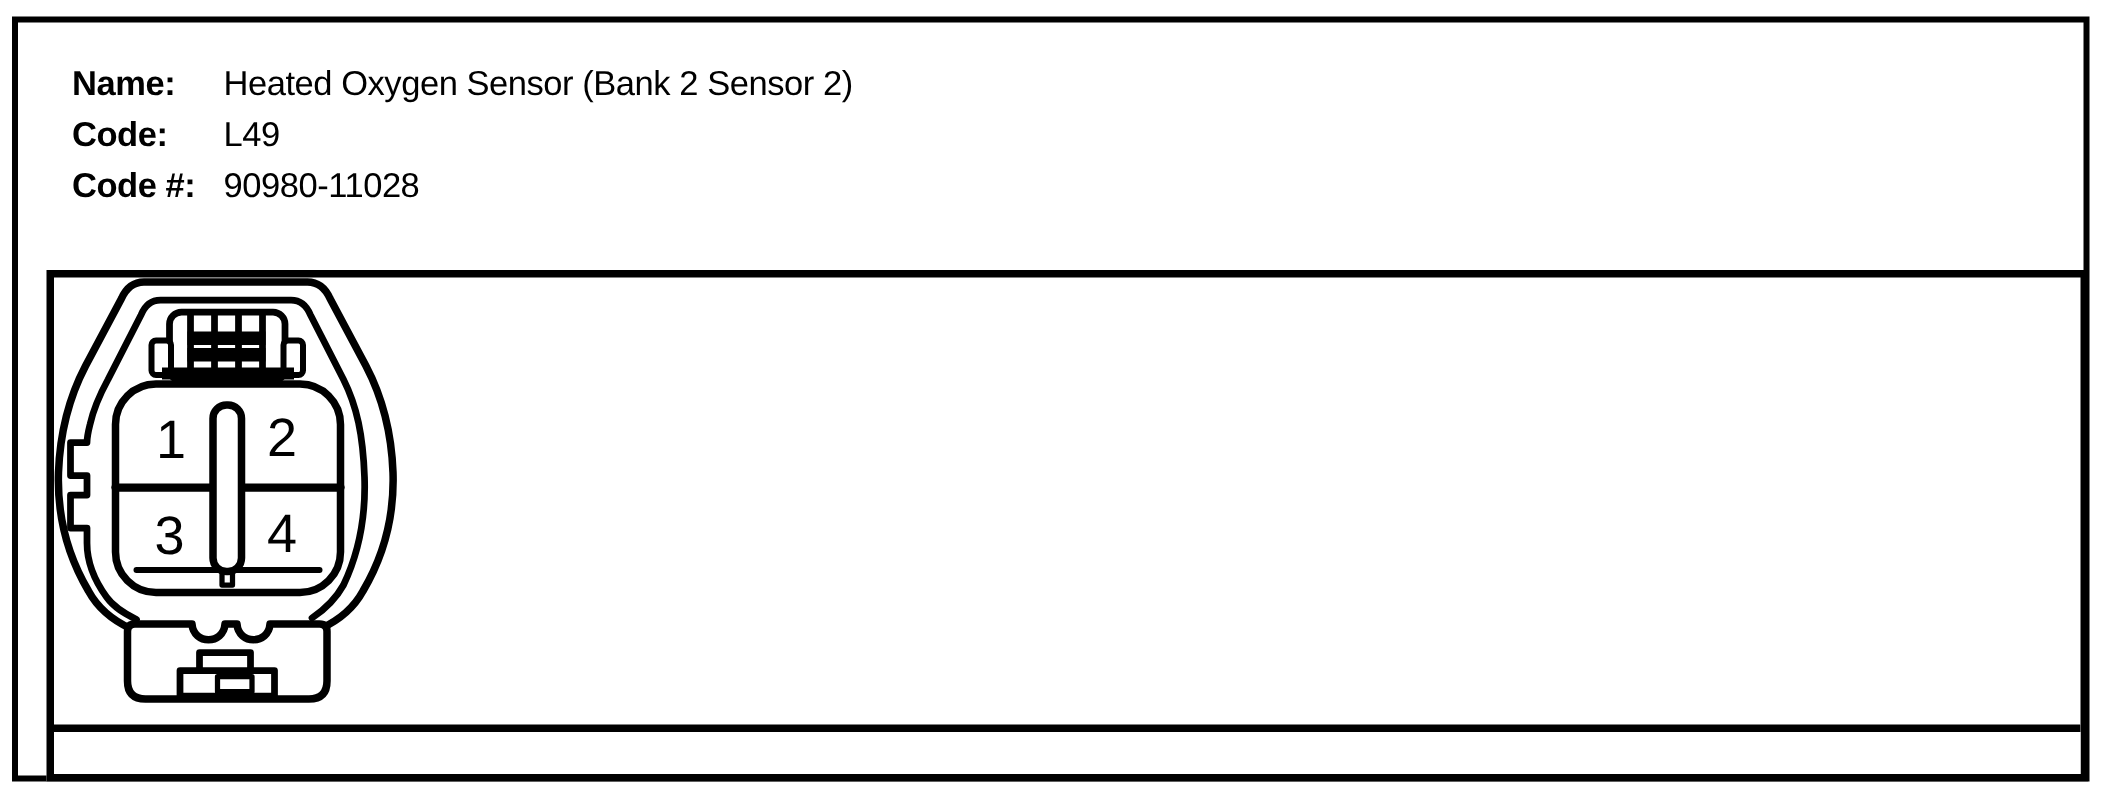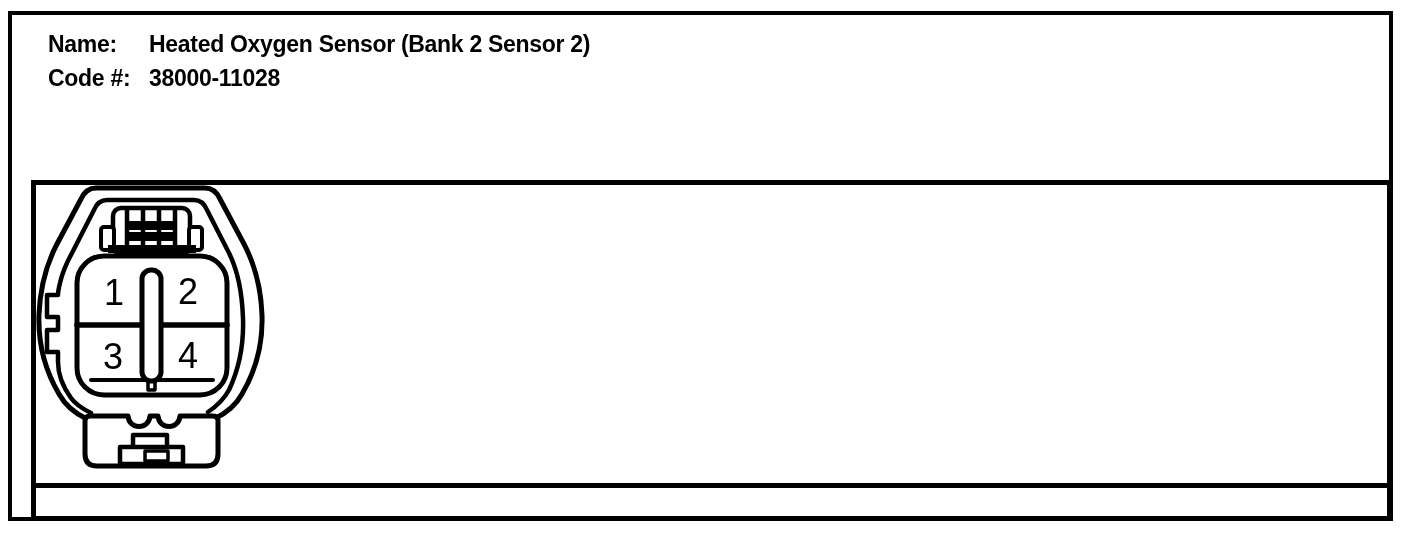--- a/index.html
+++ b/index.html
@@ -11,38 +11,38 @@
     position:relative;
   }
   .frame{
     position:absolute; left:8px; top:11px;
     width:1385px; height:510px;
     border:4px solid #000;
     box-sizing:border-box;
     background:#fff;
   }
   .info{
-    position:absolute; left:36px; top:12px;
+    position:absolute; left:36px; top:23px;
   }
   .info-row{
     display:flex;
     height:34px;
     align-items:center;
     font-size:23px;
     letter-spacing:-0.3px;
     color:#000;
     white-space:nowrap;
   }
   .info-label{
     width:101px;
     font-weight:bold;
     flex:0 0 auto;
   }
   .info-value{
-    font-weight:bold;
+    font-weight:normal;
   }
   .box{
     position:absolute; left:31px; top:180px;
     width:1361px; height:341px;
     border:5px solid #000;
     box-sizing:border-box;
     background:#fff;
   }
   .box-footer{
     position:absolute; left:0; right:0; bottom:0;
@@ -66,22 +66,26 @@
 <body>
 
 <div class="frame">
 
   <div class="info">
     <div class="info-row">
       <span class="info-label">Name:</span>
       <span class="info-value">Heated Oxygen Sensor (Bank 2 Sensor 2)</span>
     </div>
     <div class="info-row">
+      <span class="info-label">Code:</span>
+      <span class="info-value">L49</span>
+    </div>
+    <div class="info-row">
       <span class="info-label">Code #:</span>
-      <span class="info-value">38000-11028</span>
+      <span class="info-value">90980-11028</span>
     </div>
   </div>
 
 </div>
 
 <div class="box">
   <div class="box-footer"></div>
 </div>
 
 <svg class="connector-svg" viewBox="0 0 240 300" xmlns="http://www.w3.org/2000/svg">

